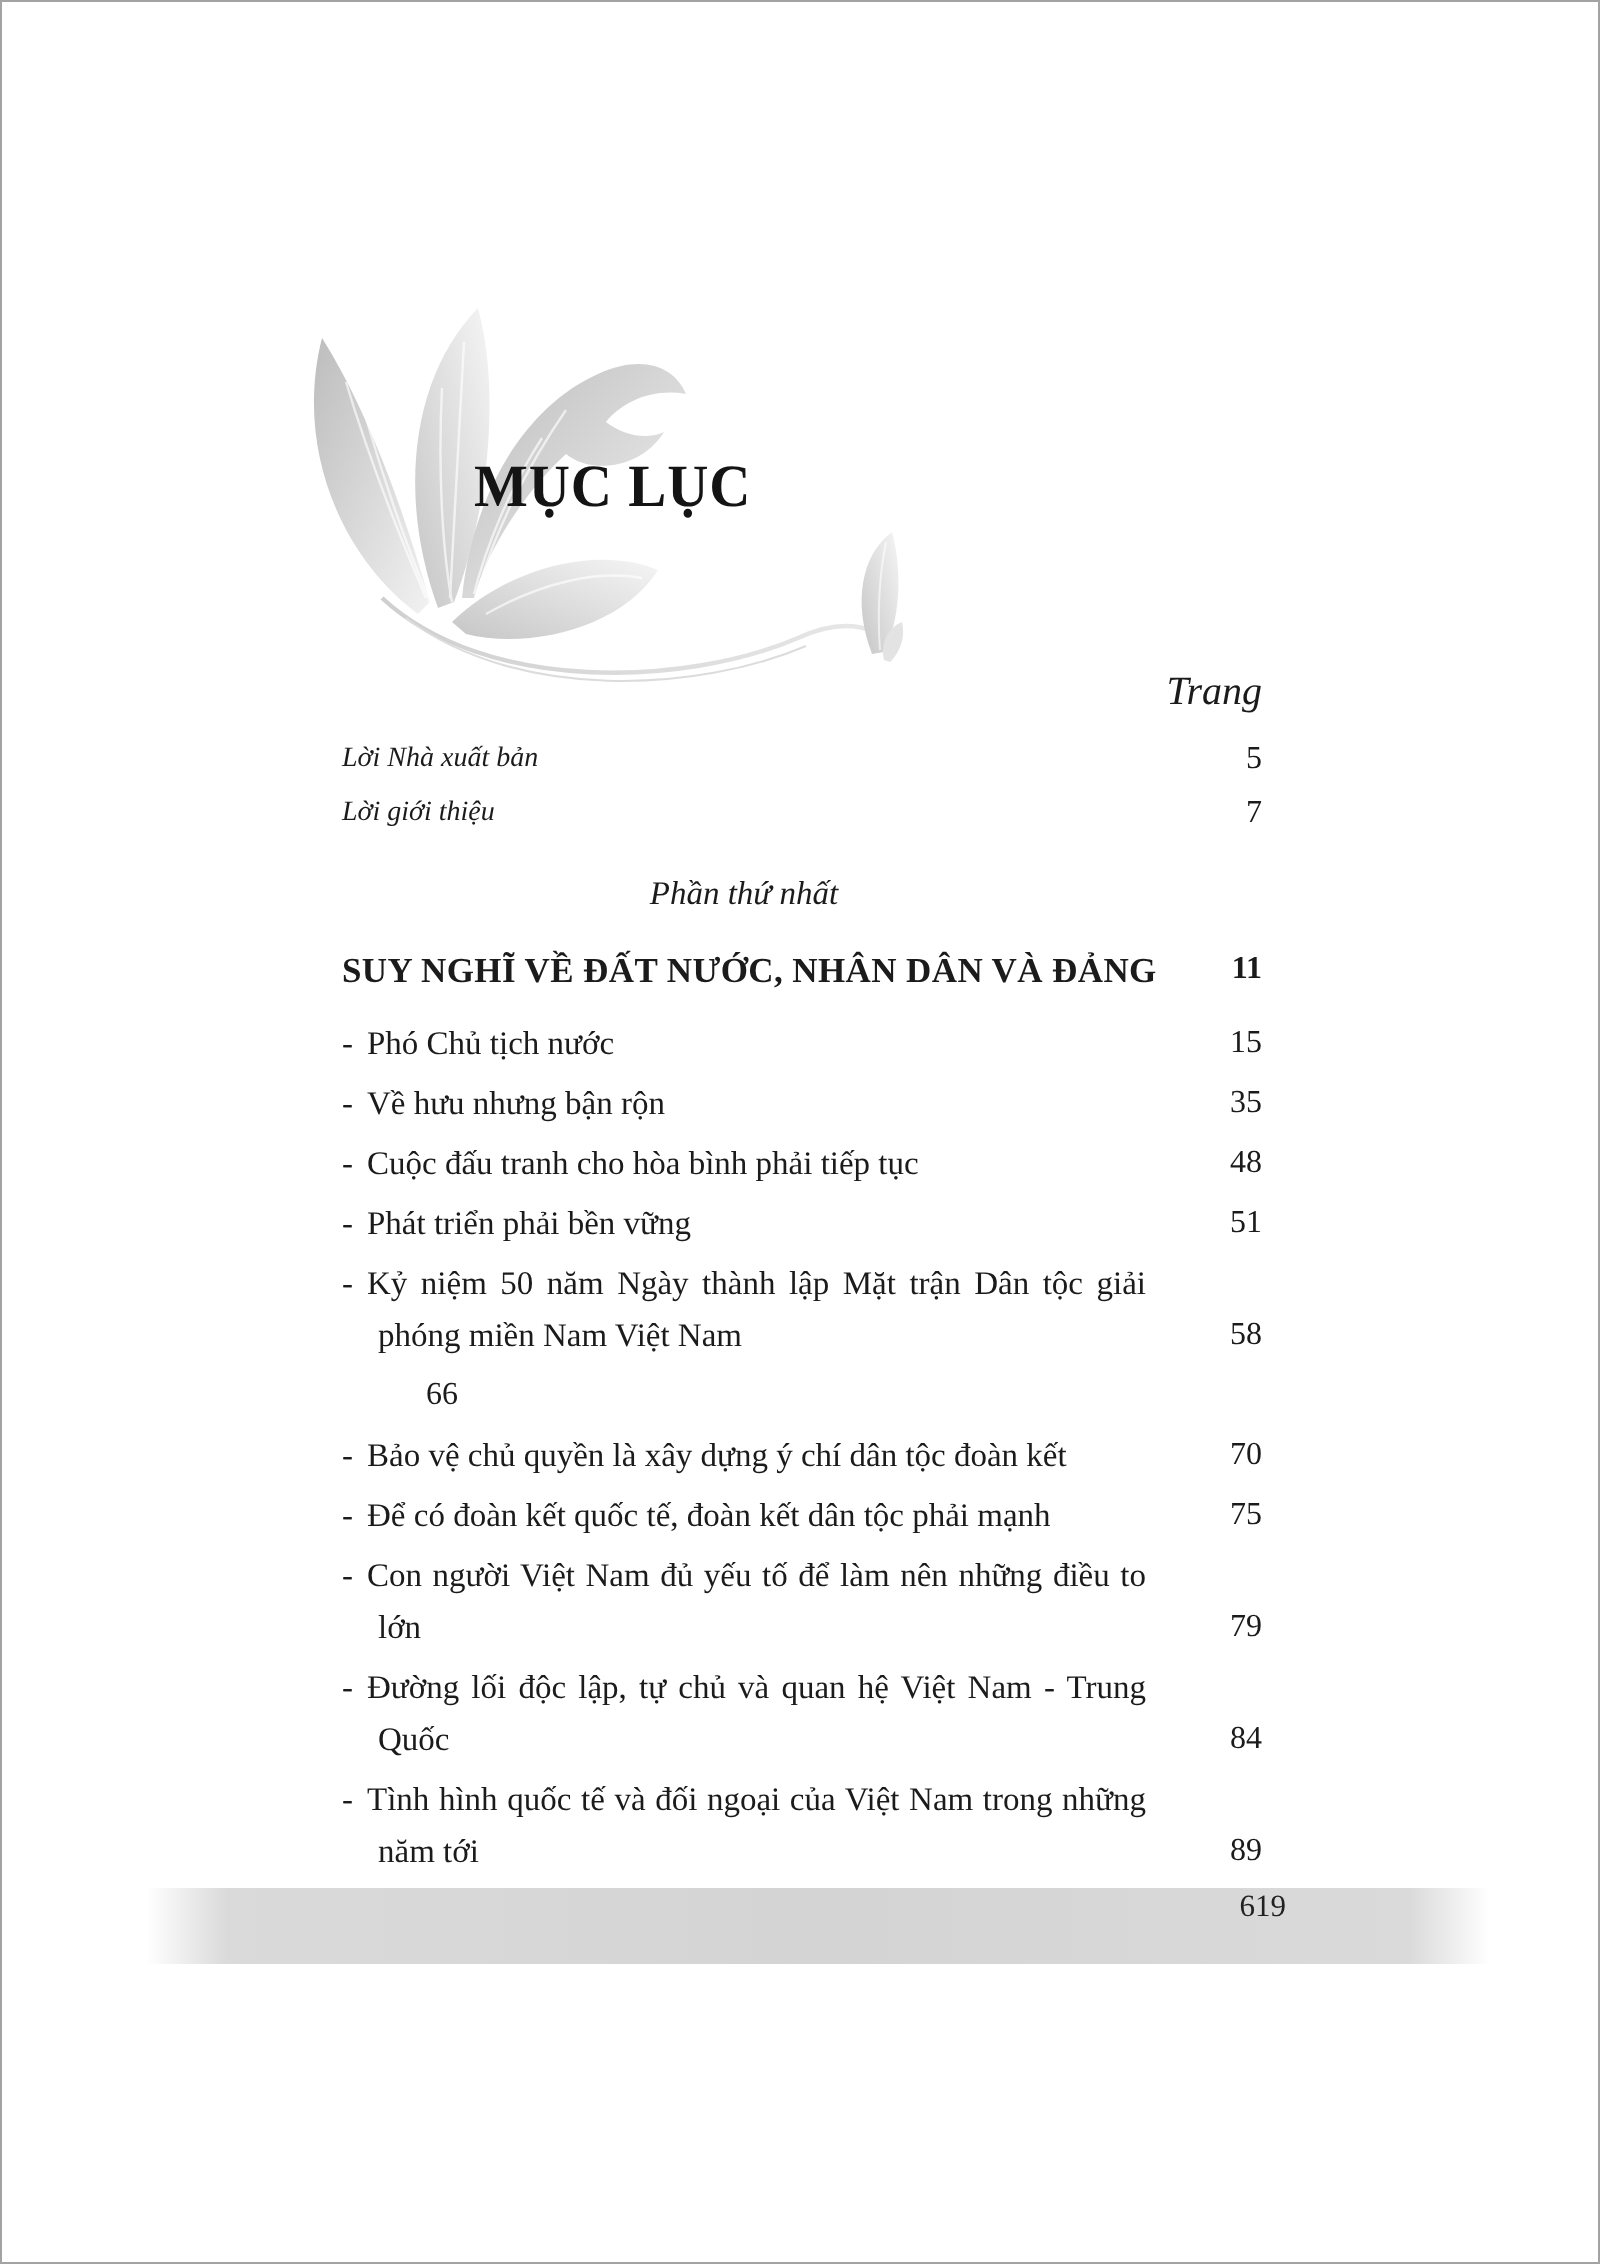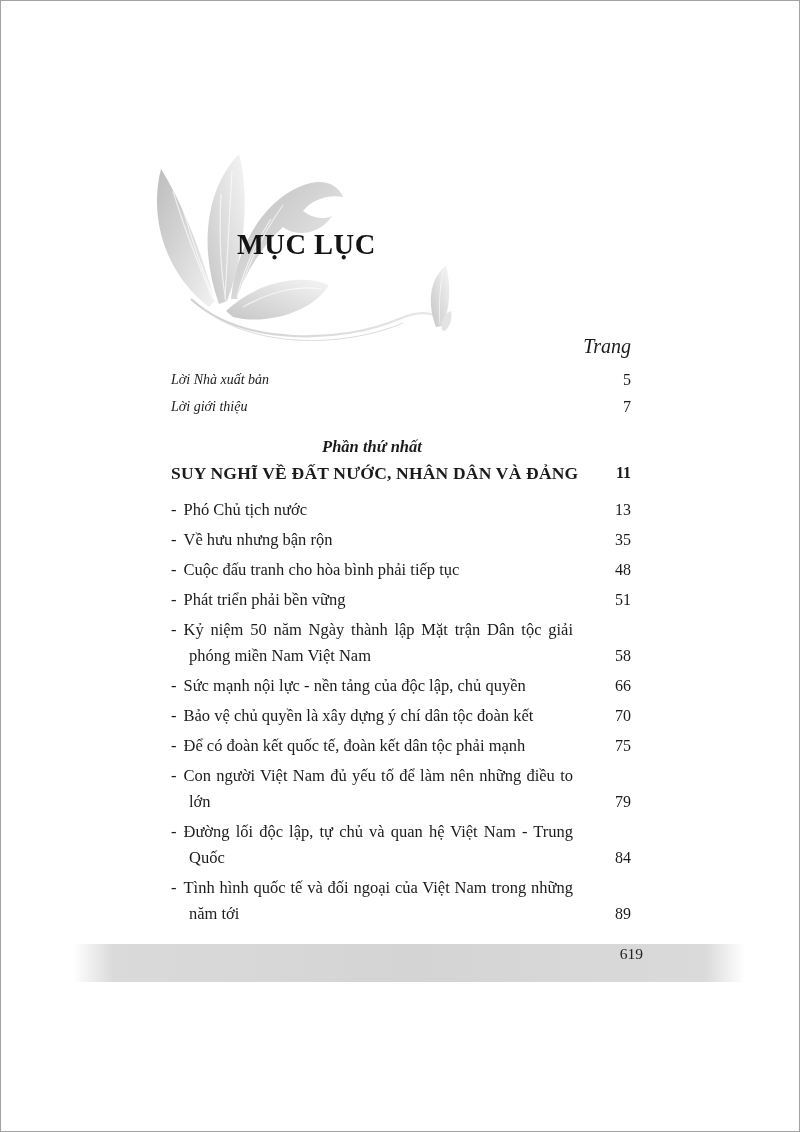--- a/index.html
+++ b/index.html
@@ -67,22 +67,21 @@
     font-size: 16px;
     font-style: normal;
   }
   .part-heading { margin-top: 20px; }
   .part-label {
     padding-right: 58px;
     text-align: center;
     font-style: italic;
     font-size: 16.5px;
     line-height: 20px;
-    margin-bottom: 4px;
-    font-weight: bold;
+    margin-bottom: 16px;
   }
   .part-title-row {
     display: flex;
     align-items: flex-end;
     line-height: 24px;
     margin-bottom: 12px;
     font-weight: bold;
   }
   .part-title {
     flex: 1;
@@ -199,21 +198,21 @@
       <div class="part-label">Phần thứ nhất</div>
       <div class="part-title-row">
         <div class="part-title">SUY NGHĨ VỀ ĐẤT NƯỚC, NHÂN DÂN VÀ ĐẢNG</div>
         <div class="num">11</div>
       </div>
     </div>
 
     <div class="entries">
   <div class="entry-row">
     <div class="entry-text">Phó Chủ tịch nước</div>
-    <div class="num">13</div>
+    <div class="num">15</div>
   </div>
 
   <div class="entry-row">
     <div class="entry-text">Về hưu nhưng bận rộn</div>
     <div class="num">35</div>
   </div>
 
   <div class="entry-row">
     <div class="entry-text">Cuộc đấu tranh cho hòa bình phải tiếp tục</div>
     <div class="num">48</div>
@@ -223,21 +222,20 @@
     <div class="entry-text">Phát triển phải bền vững</div>
     <div class="num">51</div>
   </div>
 
   <div class="entry-row">
     <div class="entry-text">Kỷ niệm 50 năm Ngày thành lập Mặt trận Dân tộc giải phóng miền Nam Việt Nam</div>
     <div class="num">58</div>
   </div>
 
   <div class="entry-row">
-    <div class="entry-text">Sức mạnh nội lực - nền tảng của độc lập, chủ quyền</div>
     <div class="num">66</div>
   </div>
 
   <div class="entry-row">
     <div class="entry-text">Bảo vệ chủ quyền là xây dựng ý chí dân tộc đoàn kết</div>
     <div class="num">70</div>
   </div>
 
   <div class="entry-row">
     <div class="entry-text">Để có đoàn kết quốc tế, đoàn kết dân tộc phải mạnh</div>

